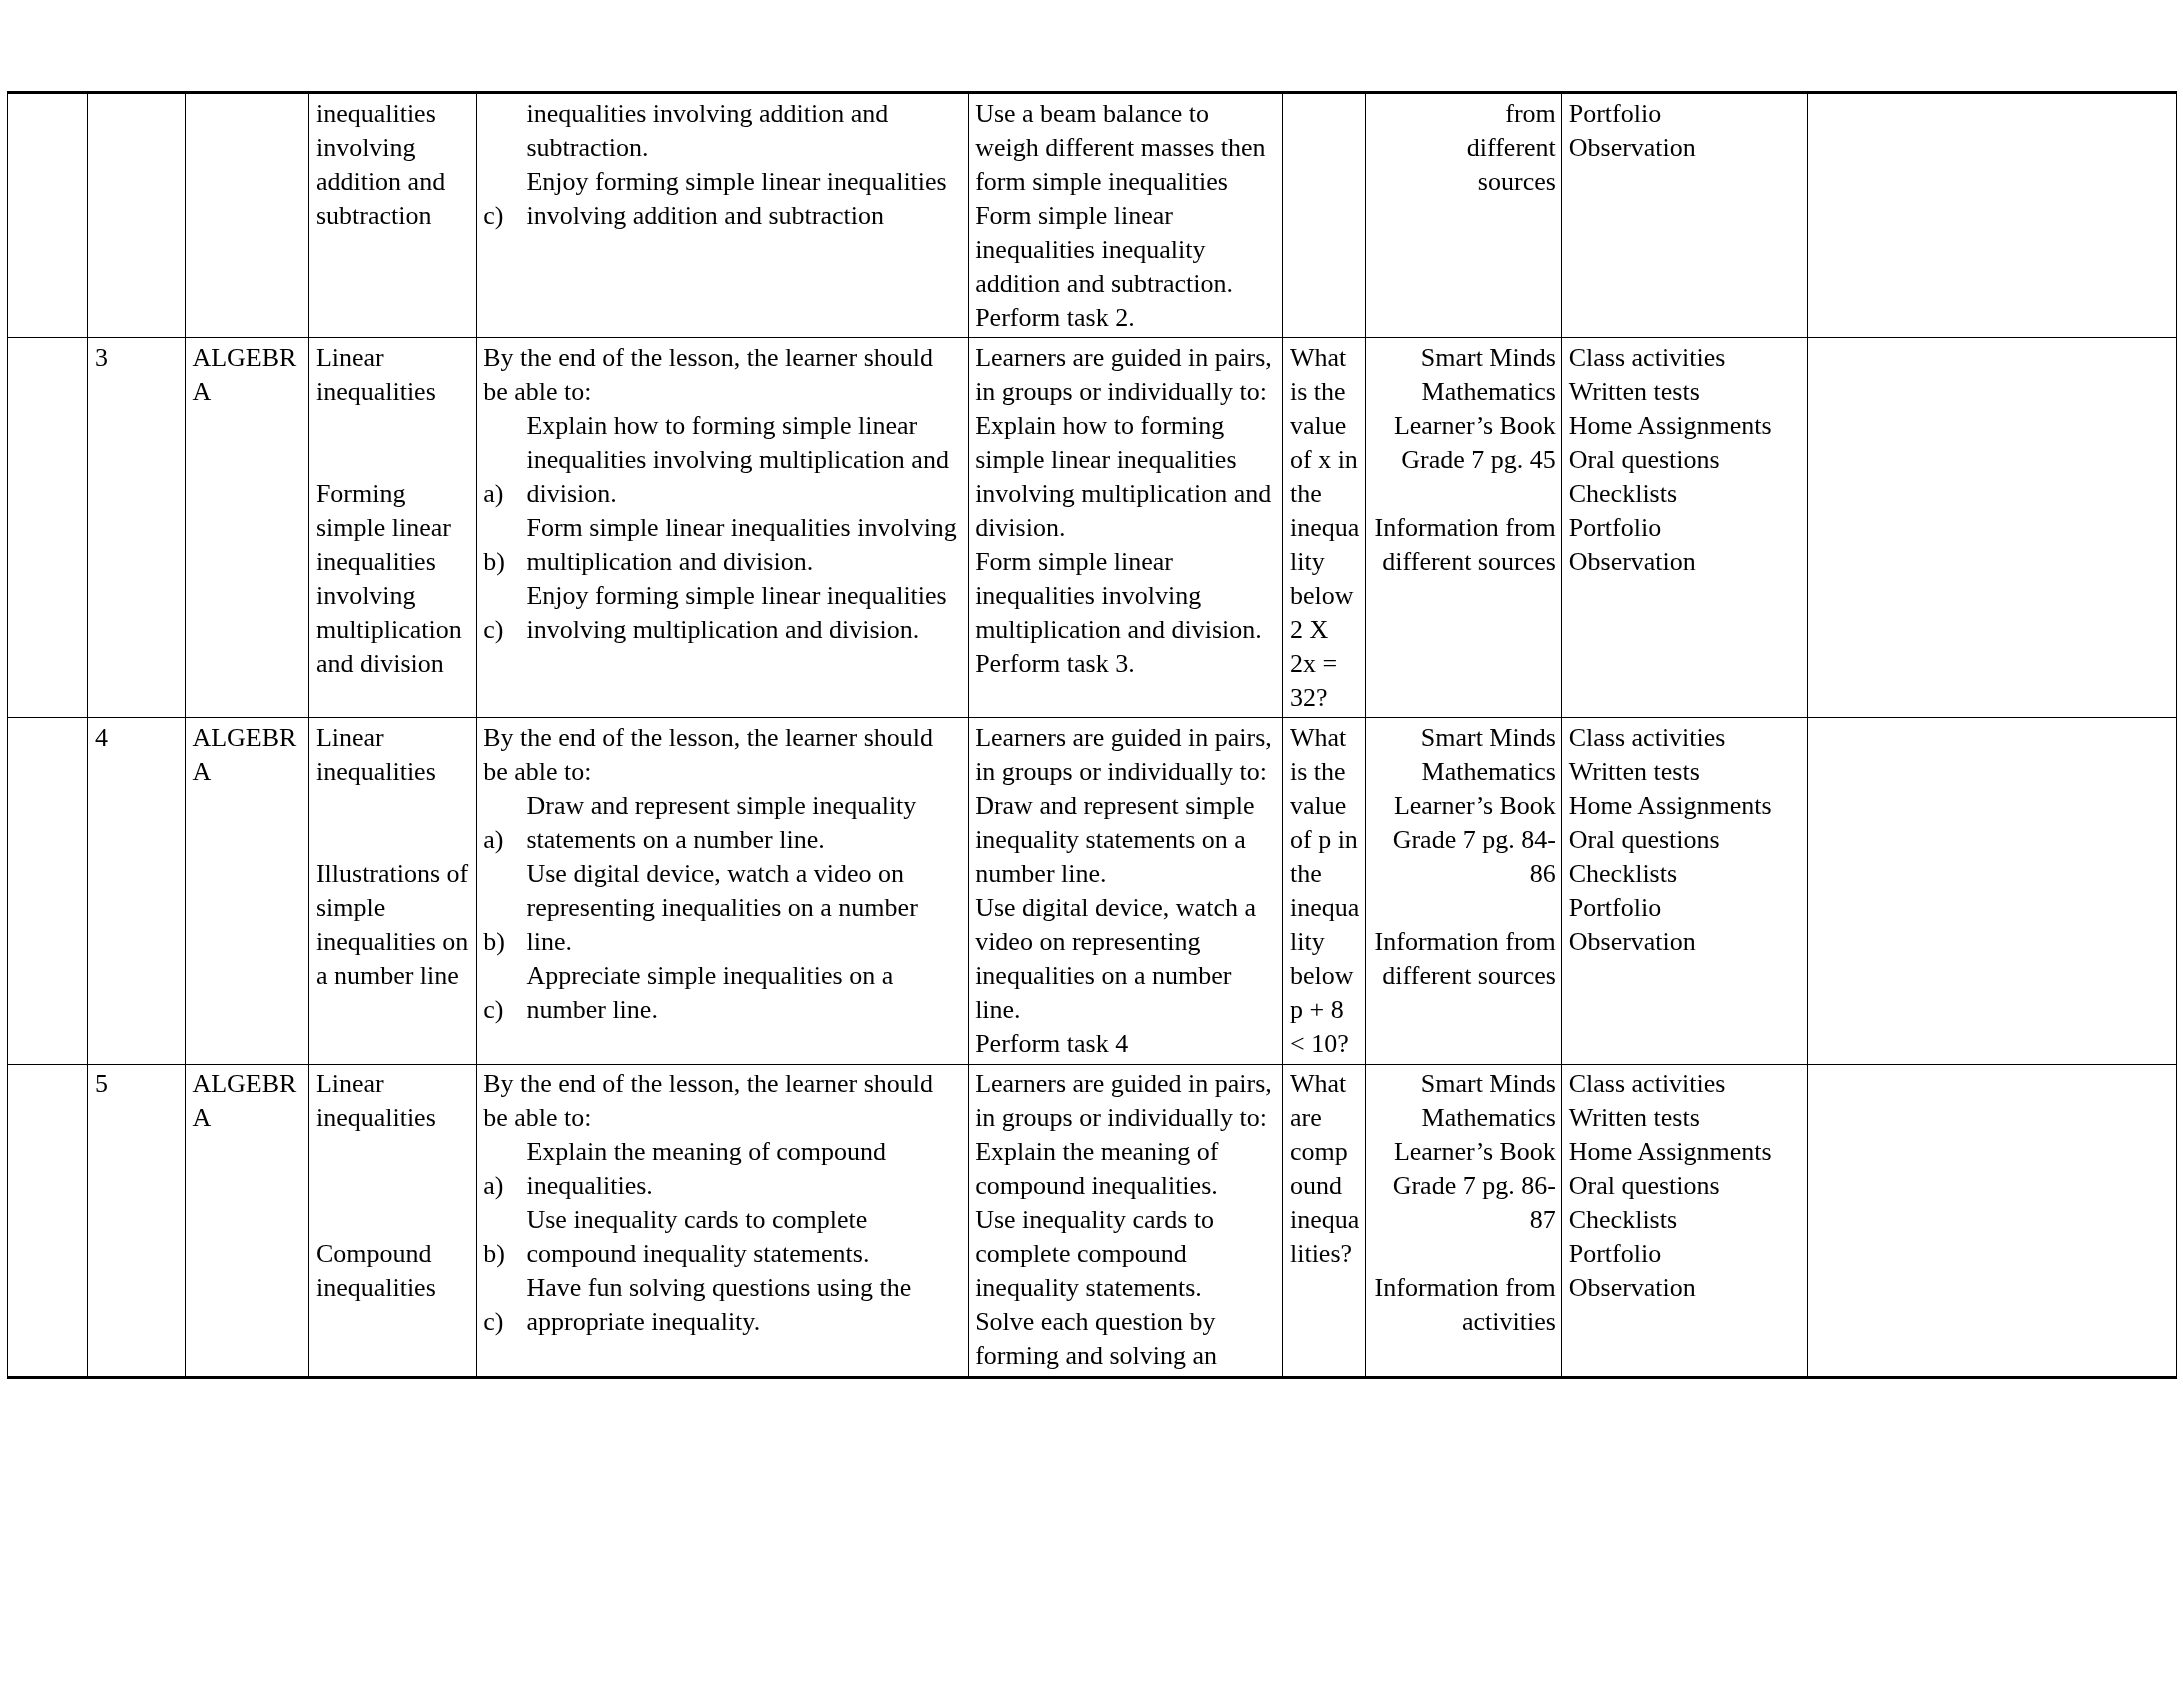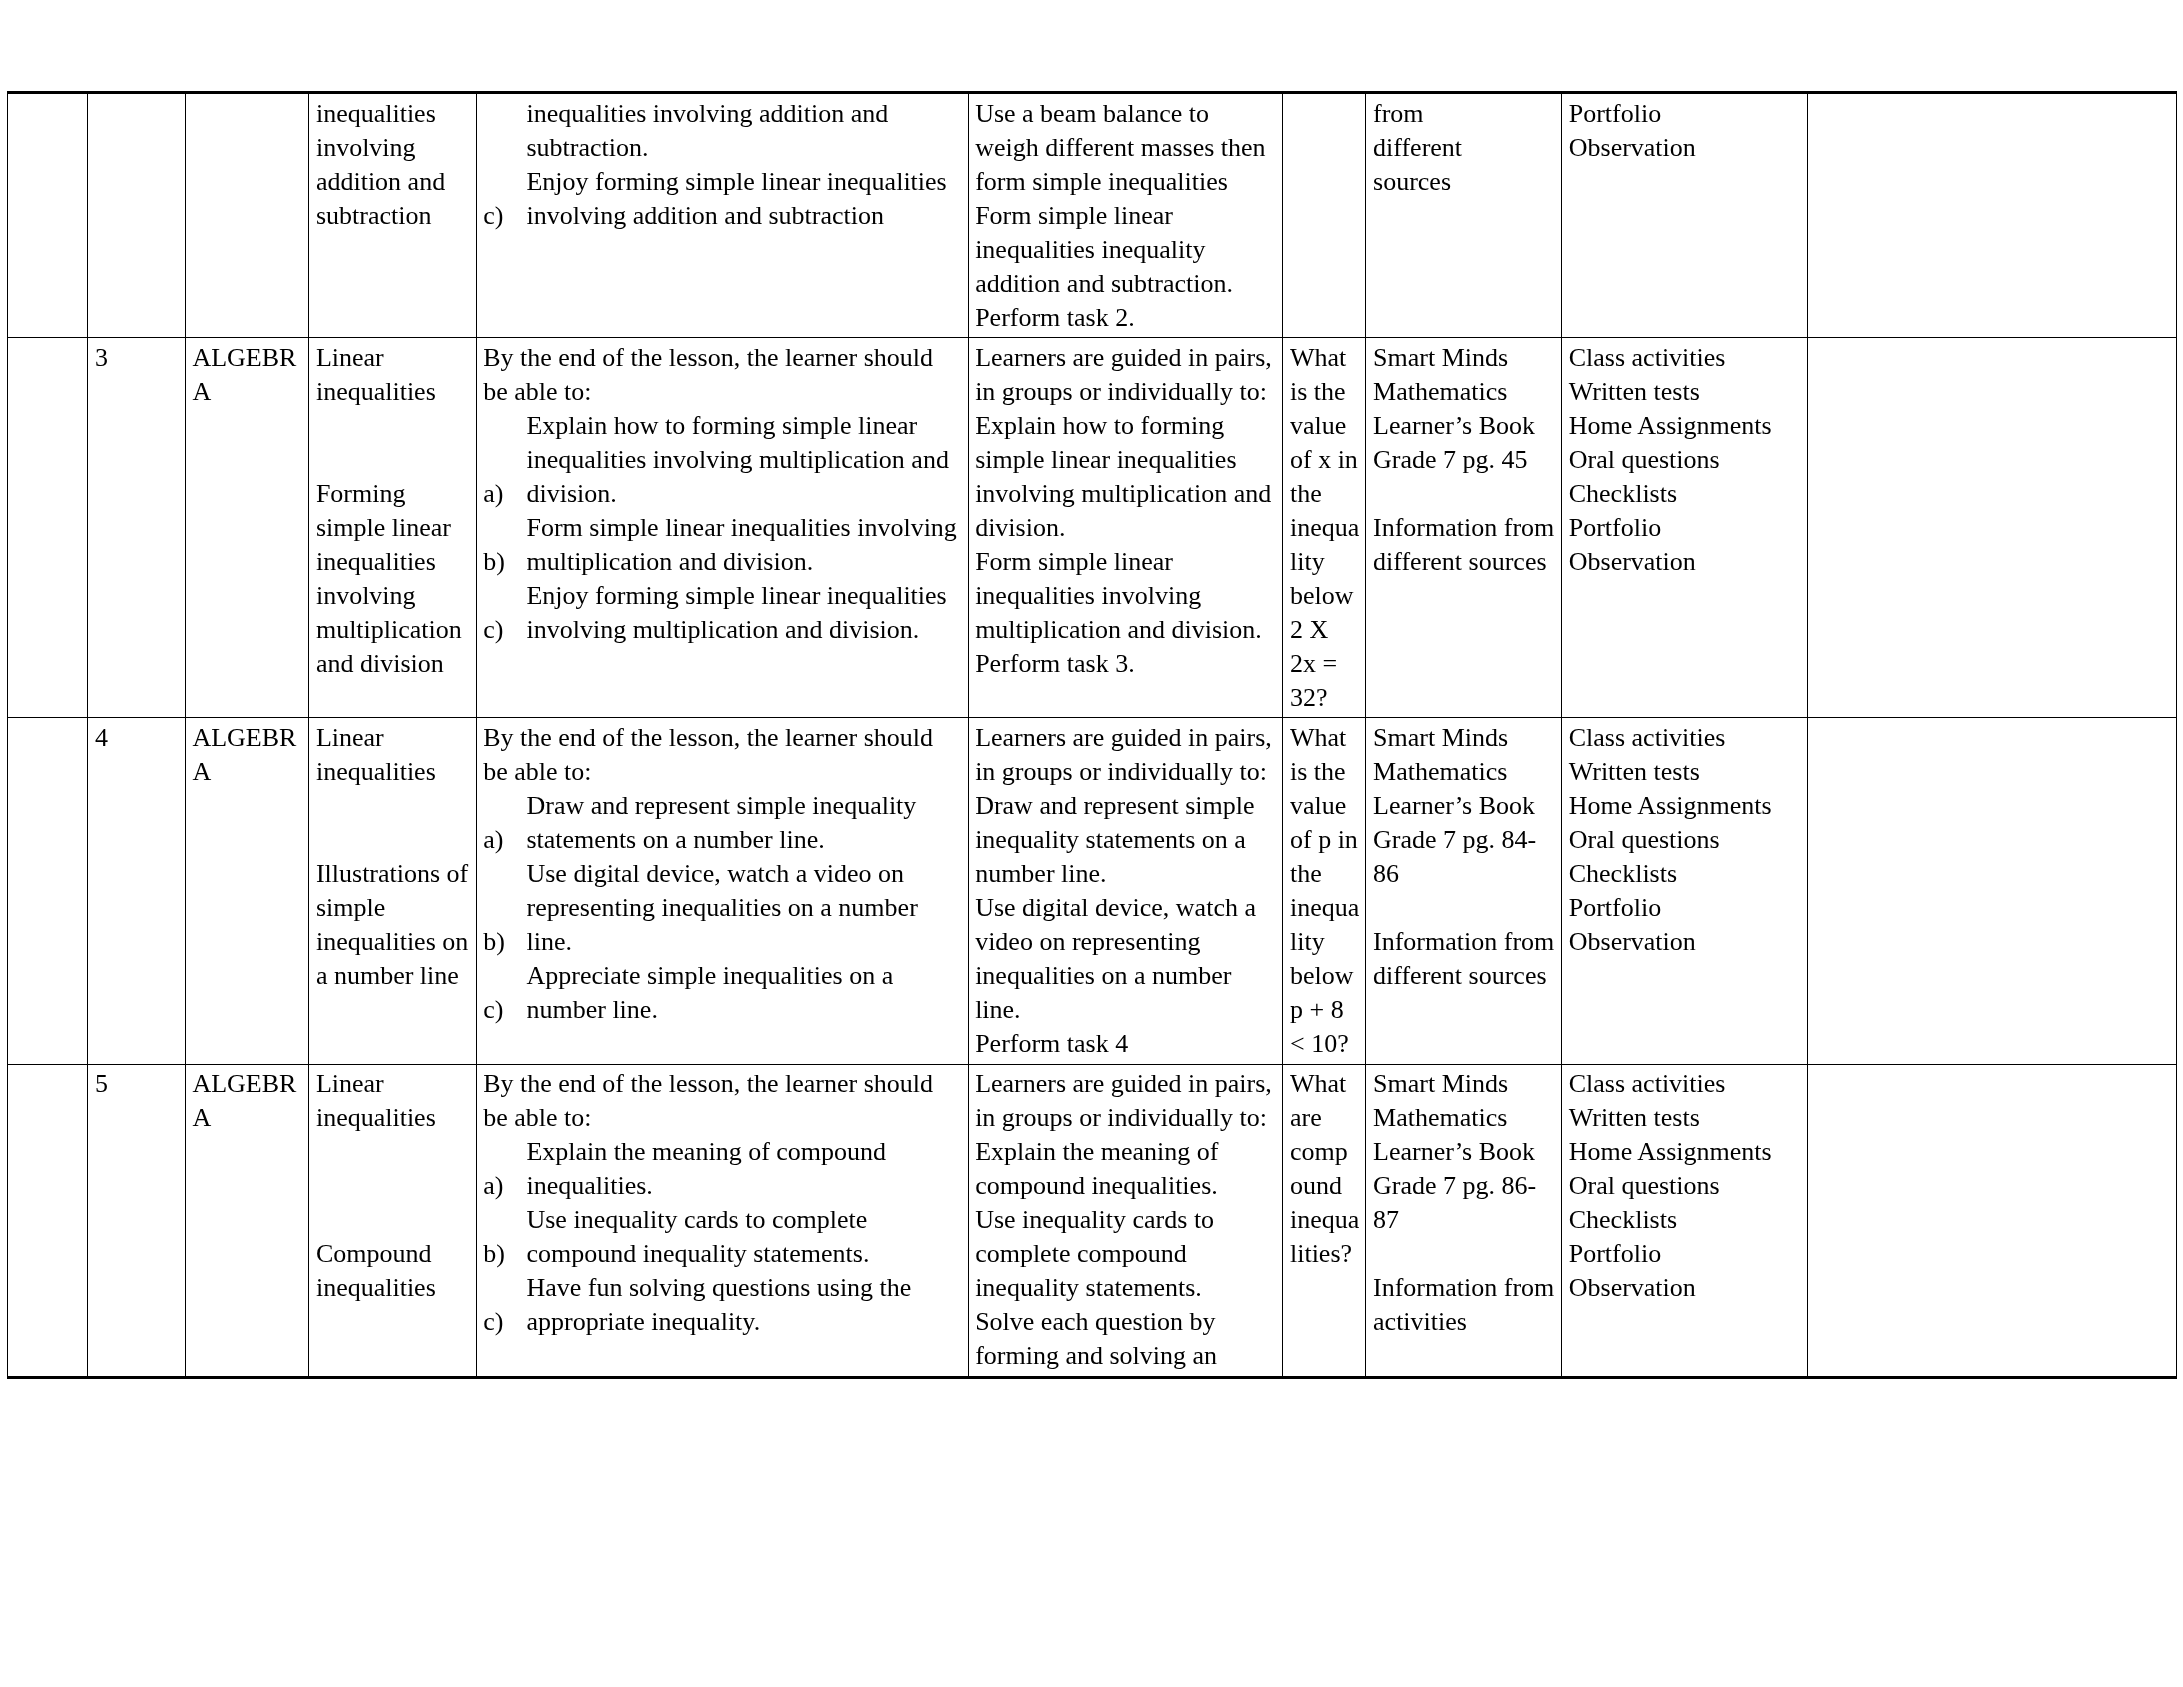--- a/index.html
+++ b/index.html
@@ -50,21 +50,21 @@
     border-top: 3.3px solid #000;
     border-bottom: 3.3px solid #000;
   }
   td.c-week      { width: 74px; }
   td.c-lesson    { width: 89px; font-weight: bold; }
   td.c-strand    { width: 113px; margin-top: 32px; }
   td.c-substrand { width: 153px; }
   td.c-outcomes  { width: 450px; }
   td.c-learning  { width: 288px; border-radius: 23px; }
   td.c-inquiry   { width: 76px; }
-  td.c-resources { width: 179px; }
+  td.c-resources { width: 179px; text-align: right; }
   td.c-assess    { width: 225px; }
   td.c-reflect   { width: 337px; }
 
   
   .lines p {
     margin: 0;
   }
   .blank-line {
     display: block;
     height: 34px;

